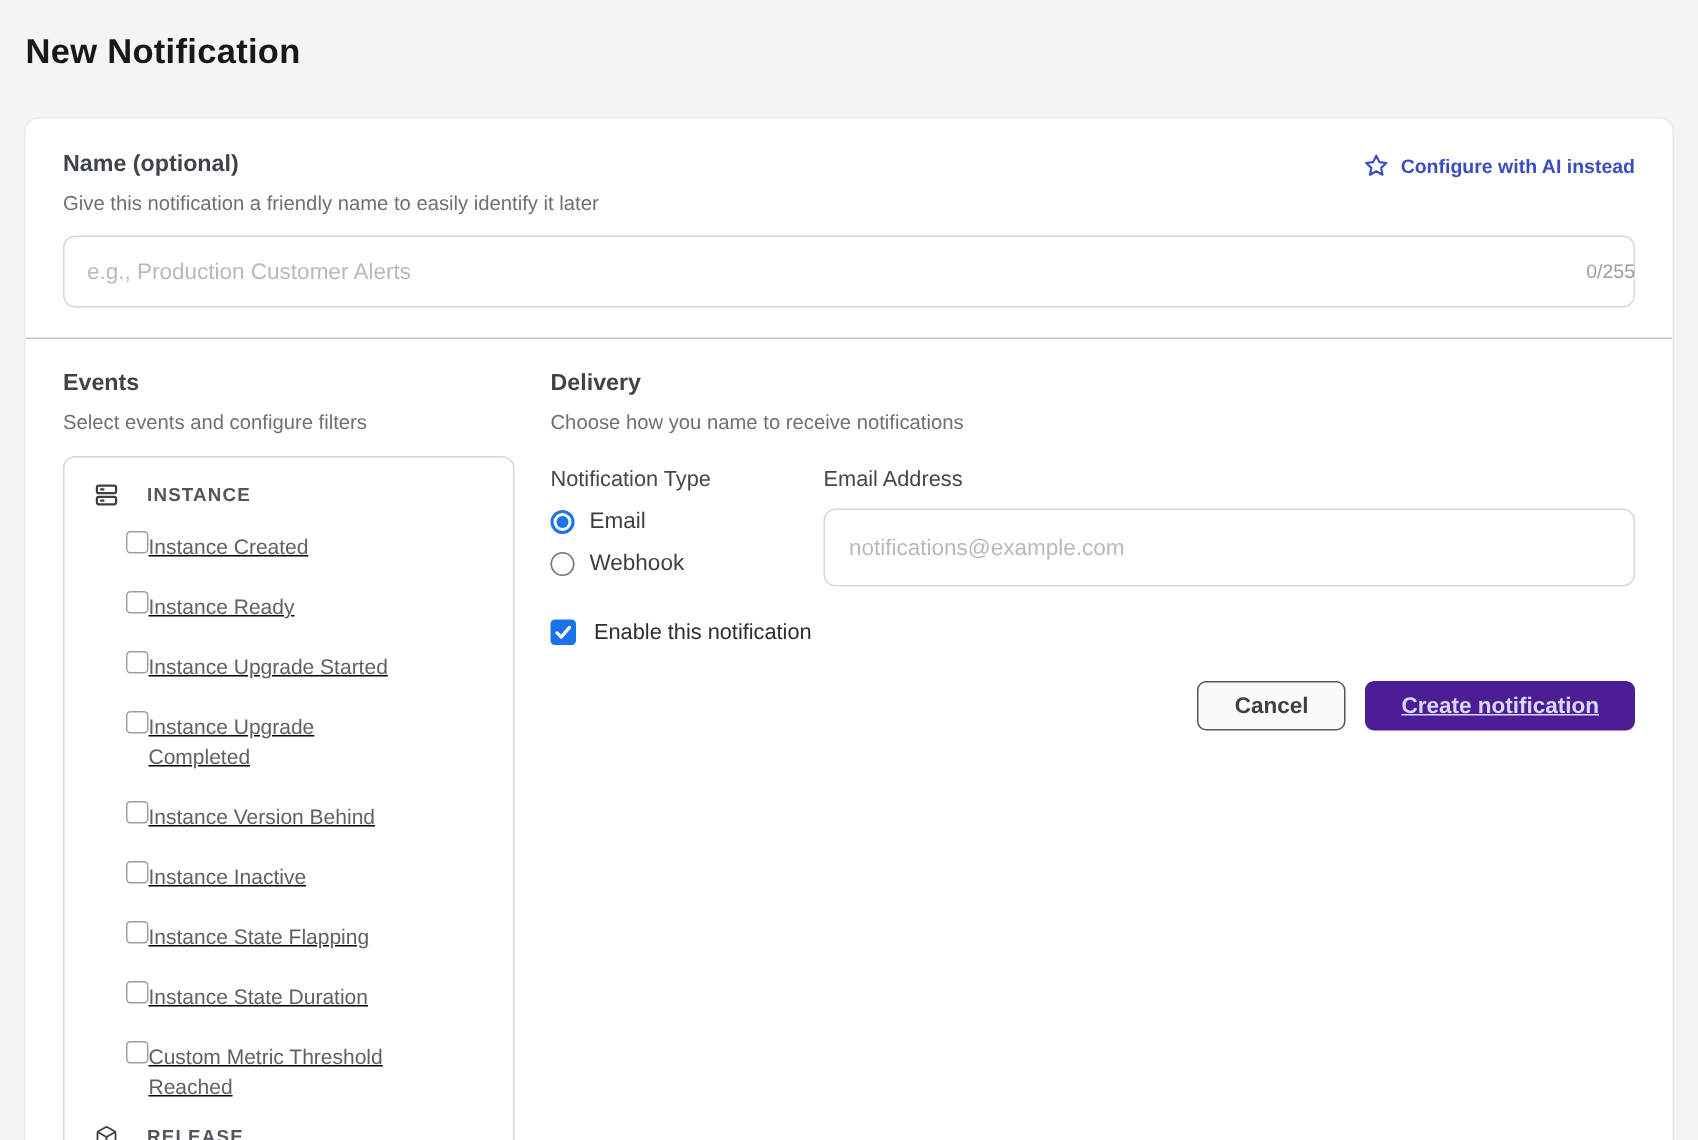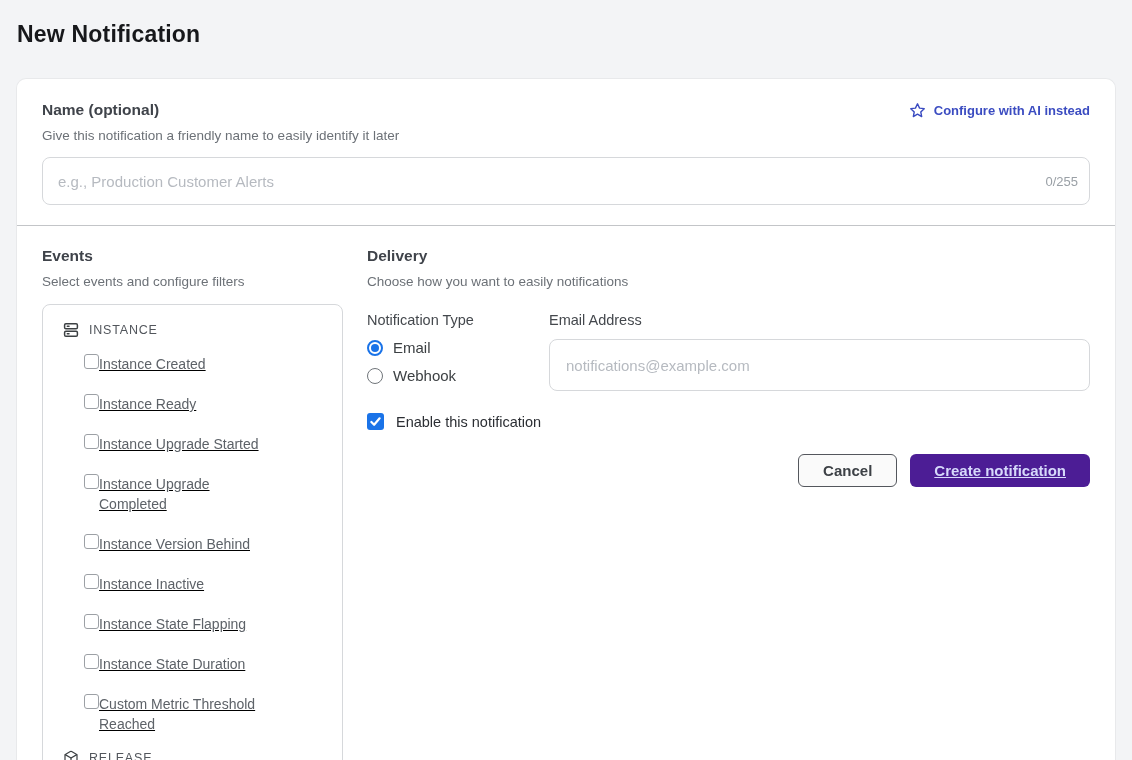--- a/index.html
+++ b/index.html
@@ -28,35 +28,35 @@
   }
   .input-wrap { position: relative; margin-top: 14px; }
   .text-input {
     width: 100%; border: 1px solid #d6d8db; border-radius: 8px;
     font-family: "Liberation Sans", sans-serif; font-size: 15px; color: #33373c;
     padding: 0 60px 0 15px; outline: none; background: #fff;
   }
   .name-input { height: 48px; }
   .text-input::placeholder { color: #b6bac0; }
   .char-counter {
-    position: absolute; right: 12px; top: 50%; transform: translateY(-50%);
+    position: absolute; right: 0; top: 50%; transform: translateY(-50%);
     font-size: 13px; color: #9aa0a6;
   }
   .divider { margin-top: 20px; border-bottom: 1px solid #c3c5c8; }
   .card-body { display: flex; padding: 21px 25px 0 25px; gap: 24px; }
   .events-col { width: 301px; flex: none; }
   .delivery-col { flex: 1; min-width: 0; }
   .events-box {
     margin-top: 15px; border: 1px solid #d6d8db; border-radius: 8px;
     height: 470px; padding-top: 11px; overflow: hidden; background: #fff;
   }
   .group-header {
-    display: flex; align-items: center; gap: 10px;
+    display: flex; align-items: center; gap: 19px;
     padding: 6px 20px; color: #52565c; font-size: 12.5px;
-    font-weight: 400; letter-spacing: 0.8px;
+    font-weight: 700; letter-spacing: 0.8px;
   }
   .group-header svg { flex: none; }
   .event-item {
     display: flex; 
     padding: 10px 16px 10px 41px; cursor: pointer; text-decoration: underline;
   }
   .event-item .item-label {
     font-size: 14px; color: #5d6268; line-height: 20px; max-width: 178px;
   }
   .checkbox {
@@ -188,21 +188,21 @@
                 <line x1="12" y1="22.08" x2="12" y2="12"></line>
               </svg>
             </span>
             <span>RELEASE</span>
           </div>
         </div>
     </div>
 
     <div class="delivery-col">
       <div class="section-title">Delivery</div>
-      <div class="section-sub">Choose how you want to easily notifications</div>
+      <div class="section-sub">Choose how you name to receive notifications</div>
 
       <div class="delivery-form">
         <div class="type-group">
           <div class="field-label">Notification Type</div>
           <div class="radio-row">
             <span class="radio checked">
                 <span class="radio-dot"></span>
               </span>
             <span>Email</span>
           </div>

